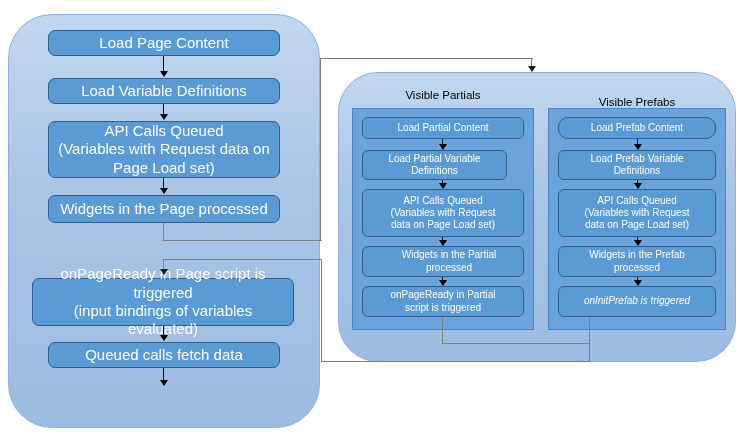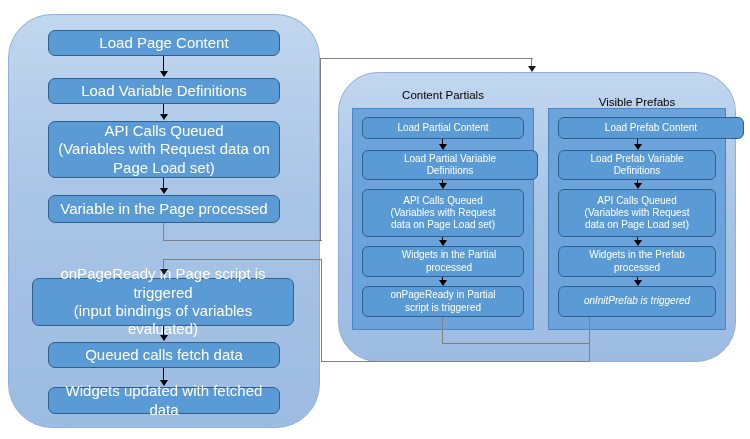--- a/index.html
+++ b/index.html
@@ -123,48 +123,47 @@
 <body>
 
 <div id="canvas">
 
   <div class="group-panel" id="left-panel"></div>
   <div class="group-panel" id="right-panel"></div>
 
   <div class="sub-panel" id="partials-subpanel"></div>
   <div class="sub-panel" id="prefabs-subpanel"></div>
 
-  <div class="col-heading" id="partials-heading">Content Partials</div>
+  <div class="col-heading" id="partials-heading">Visible Partials</div>
   <div class="col-heading" id="prefabs-heading">Visible Prefabs</div>
 
   <div class="node lg" style="left:48px; top:30px; width:232px; height:26px;">Load Page Content</div>
 
   <div class="node lg" style="left:48px; top:78px; width:232px; height:26px;">Load Variable Definitions</div>
 
   <div class="node lg" style="left:48px; top:121px; width:232px; height:57px;">API Calls Queued<br>(Variables with Request data on<br>Page Load set)</div>
 
-  <div class="node lg" style="left:48px; top:195px; width:232px; height:28px;">Variable in the Page processed</div>
+  <div class="node lg" style="left:48px; top:195px; width:232px; height:28px;">Widgets in the Page processed</div>
 
   <div class="node lg" style="left:32px; top:278px; width:262px; height:48px;">onPageReady in Page script is triggered<br>(input bindings of variables evaluated)</div>
 
   <div class="node lg" style="left:48px; top:342px; width:232px; height:26px;">Queued calls fetch data</div>
 
-  <div class="node lg" style="left:48px; top:387px; width:232px; height:27px;">Widgets updated with fetched data</div>
 
   <div class="node sm" style="left:362px; top:117px; width:162px; height:22px;">Load Partial Content</div>
 
-  <div class="node sm" style="left:362px; top:150px; width:176px; height:30px;">Load Partial Variable<br>Definitions</div>
+  <div class="node sm" style="left:362px; top:150px; width:145px; height:30px;">Load Partial Variable<br>Definitions</div>
 
   <div class="node sm" style="left:362px; top:189px; width:162px; height:48px;">API Calls Queued<br>(Variables with Request<br>data on Page Load set)</div>
 
   <div class="node sm" style="left:362px; top:246px; width:162px; height:31px;padding-left:16px;">Widgets in the Partial<br>processed</div>
 
   <div class="node sm" style="left:362px; top:286px; width:162px; height:31px;">onPageReady in Partial<br>script  is triggered</div>
 
-  <div class="node sm" style="left:558px; top:117px; width:186px; height:22px;">Load Prefab Content</div>
+  <div class="node sm" style="left:558px; top:117px; width:158px; height:22px;border-radius:10px;">Load Prefab Content</div>
 
   <div class="node sm" style="left:558px; top:150px; width:158px; height:30px;">Load Prefab Variable<br>Definitions</div>
 
   <div class="node sm" style="left:558px; top:189px; width:158px; height:48px;">API Calls Queued<br>(Variables with Request<br>data on Page Load set)</div>
 
   <div class="node sm" style="left:558px; top:246px; width:158px; height:31px;">Widgets in the Prefab<br>processed</div>
 
   <div class="node sm" style="left:558px; top:286px; width:158px; height:31px;font-style:italic;">onInitPrefab is triggered</div>
 
   <div class="vline" style="left:163px; top:56px;  height:16px;"></div>

